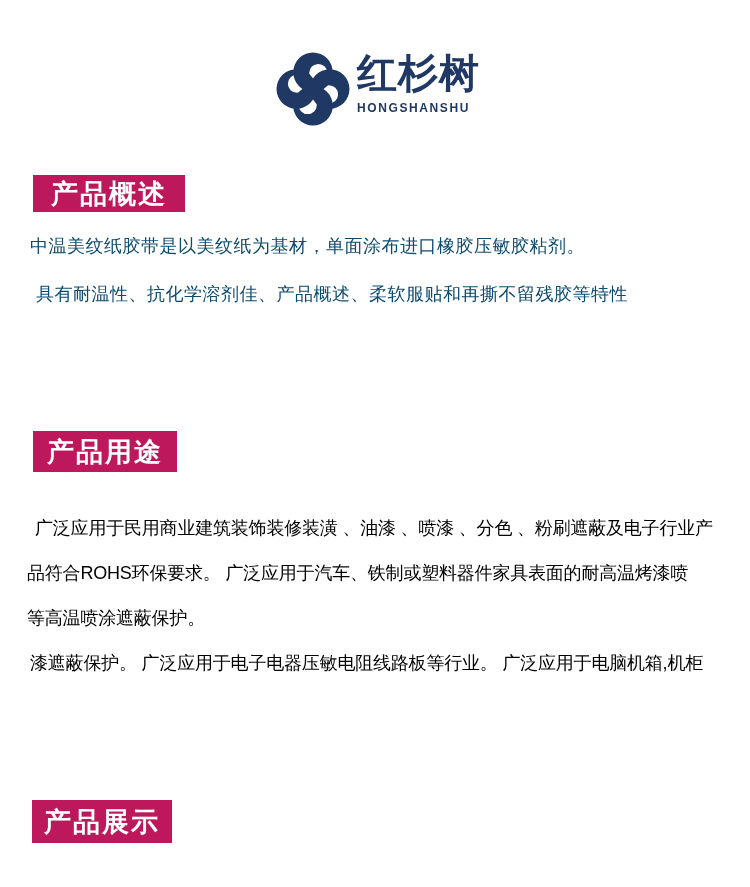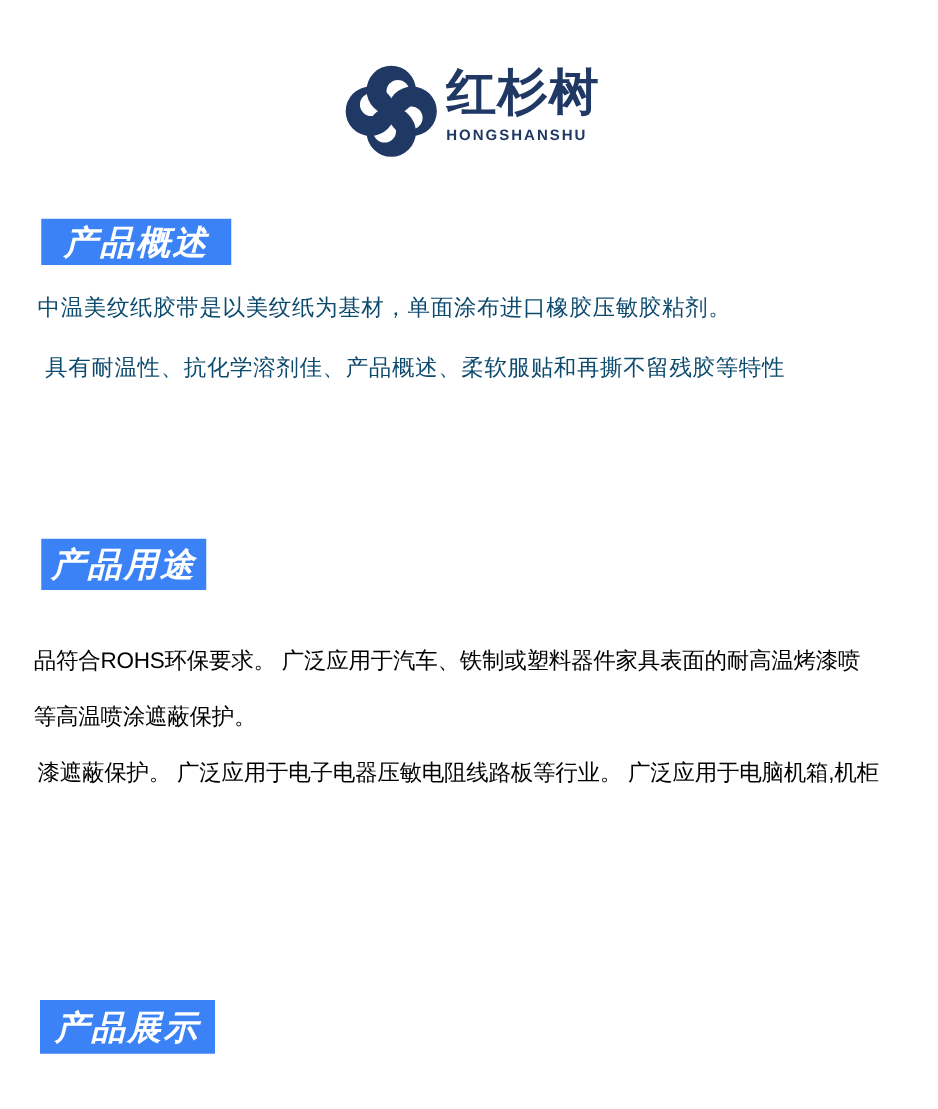--- a/index.html
+++ b/index.html
@@ -45,33 +45,32 @@
     font-size: 12px;
     font-weight: bold;
     letter-spacing: 1.6px;
     margin-top: 5px;
     font-family: "Liberation Sans", "DejaVu Sans", sans-serif;
   }
 
   
   .sec-hdr {
     position: absolute;
-    background: #3b82f6;
+    background: #be185d;
     color: #ffffff;
     font-weight: bold;
     font-size: 27px;
     letter-spacing: 2px;
     display: flex;
     align-items: center;
     justify-content: center;
     box-sizing: border-box;
-    font-style: italic;
   }
   .hdr-overview { left: 33px; top: 175px; width: 152px; height: 37px; }
-  .hdr-uses     { left: 33px; top: 431px; width: 132px; height: 41px; }
+  .hdr-uses     { left: 33px; top: 431px; width: 144px; height: 41px; }
   .hdr-gallery  { left: 32px; top: 800px; width: 140px; height: 43px; }
 
   
   .body-line {
     position: absolute;
     color: #0c4a6e;
     font-size: 18px;
     letter-spacing: 0.5px;
     white-space: nowrap;
   }
@@ -116,20 +115,21 @@
       <span class="brand-en">HONGSHANSHU</span>
     </div>
   </div>
 
   <div class="sec-hdr hdr-overview">产品概述</div>
   <div class="body-line ov-line1">中温美纹纸胶带是以美纹纸为基材，单面涂布进口橡胶压敏胶粘剂。</div>
   <div class="body-line ov-line2">具有耐温性、抗化学溶剂佳、产品概述、柔软服贴和再撕不留残胶等特性</div>
 
   <div class="sec-hdr hdr-uses">产品用途</div>
   <div class="uses-para">
+    <div class="uses-line indent-8">广泛应用于民用商业建筑装饰装修装潢 、油漆 、喷漆 、分色 、粉刷遮蔽及电子行业产</div>
     <div class="uses-line">品符合ROHS环保要求。 广泛应用于汽车、铁制或塑料器件家具表面的耐高温烤漆喷</div>
     <div class="uses-line">等高温喷涂遮蔽保护。</div>
     <div class="uses-line indent-3">漆遮蔽保护。 广泛应用于电子电器压敏电阻线路板等行业。 广泛应用于电脑机箱,机柜</div>
   </div>
 
   <div class="sec-hdr hdr-gallery">产品展示</div>
 
 </div>
 
 </body></html>

